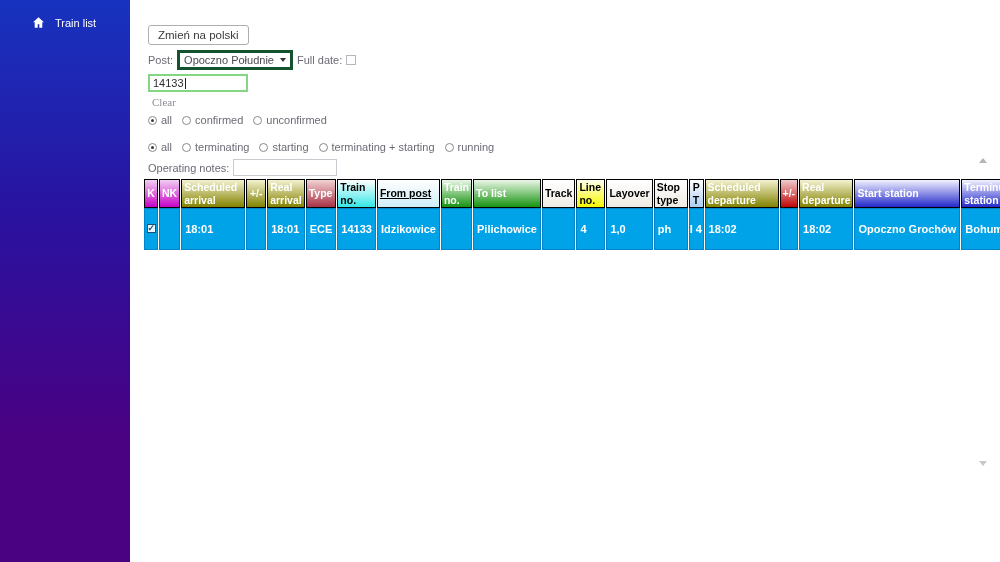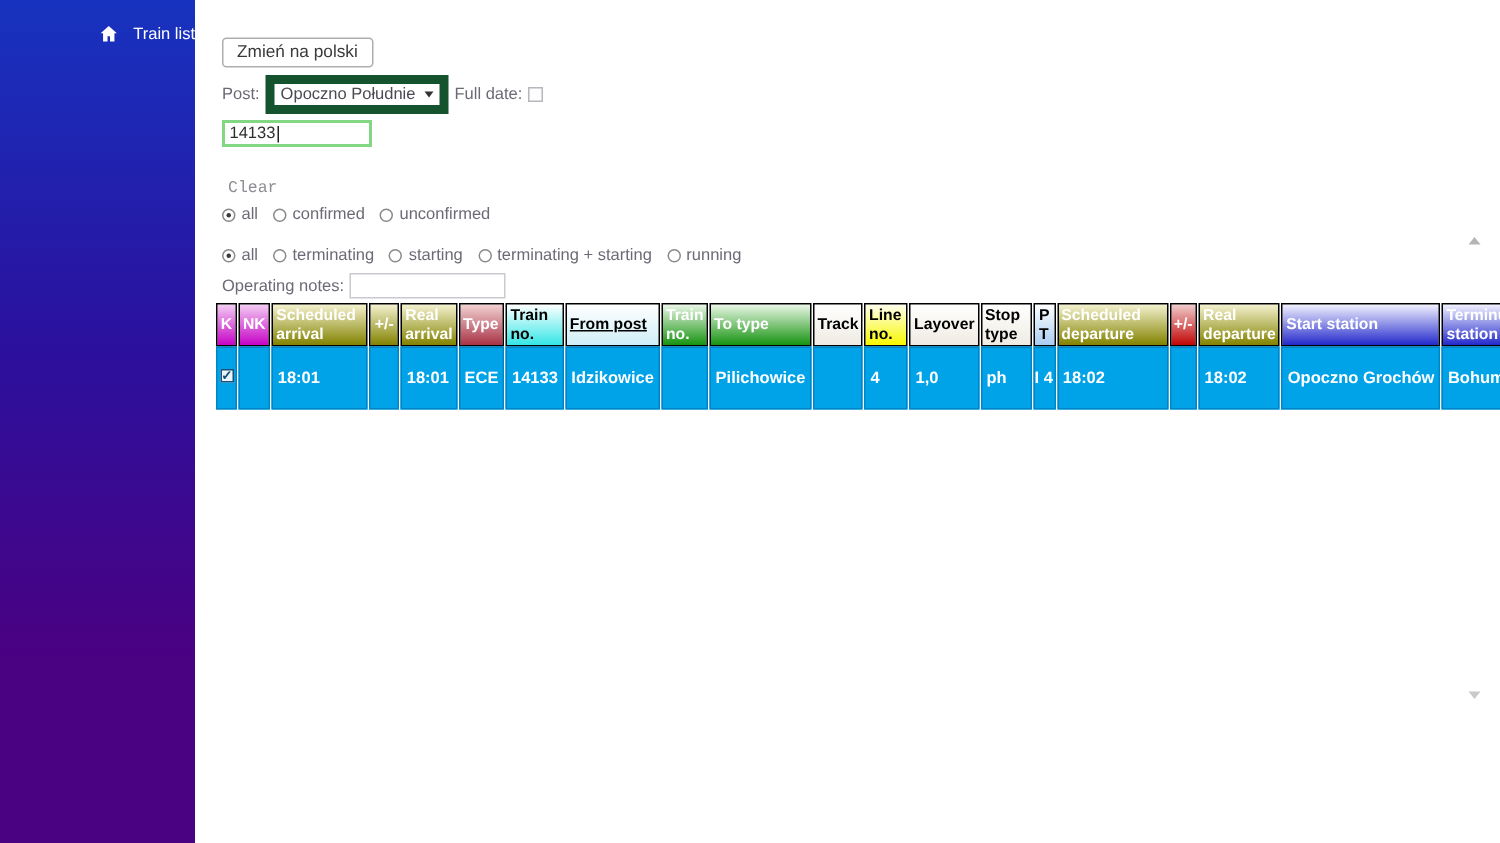--- a/index.html
+++ b/index.html
@@ -5,43 +5,43 @@
   * { margin:0; padding:0; box-sizing:border-box; }
   html,body { width:1000px; height:562px; overflow:hidden; background:#fff;
               font-family:"Liberation Sans", sans-serif; }
 
   
   .sidebar { position:absolute; left:0; top:0; width:130px; height:562px;
              background:linear-gradient(180deg,#1733bf 0%,#2a119e 40%,#4a0182 78%,#4a0182 100%); }
   .sidebar-clock { height:31px; background:#0b0b44; color:#fff; font-size:12px; font-weight:bold;
                    display:flex; align-items:center; justify-content:center; }
   .side-item { display:flex; align-items:center; gap:10px; padding:8px 0 8px 32px;
-               color:#fff; font-size:11px; cursor:pointer;justify-content:flex-end; }
+               color:#fff; font-size:11px; cursor:pointer; }
   .side-item:first-of-type { margin-top:8px; }
   .side-icon { width:13px; height:13px; display:inline-flex; }
   .side-icon svg { width:13px; height:13px; fill:#fff; }
 
   
   .main { position:absolute; left:130px; top:16px; width:990px; height:562px; padding:9px 0 0 18px; }
   .lang-btn { font-family:inherit; font-size:11.5px; color:#3a3a3a; background:#fff;
               border:1px solid #aeaeae; border-radius:3px; padding:3px 9px; cursor:pointer; }
   .lbl { color:#6b6b76; font-size:11px; }
   .row { display:flex; align-items:center; gap:4px; }
   .post-row { margin-top:5px; }
-  .select { position:relative; border:6px solid #14532d; background:#fff; color:#4a4a52;
+  .select { position:relative; border:3px solid #14532d; background:#fff; color:#4a4a52;
             font-size:11px; padding:1px 16px 1px 4px; cursor:pointer; }
   .select::after { content:""; position:absolute; right:4px; top:5px; border-left:3px solid transparent;
                    border-right:3px solid transparent; border-top:4px solid #333; }
   .cbox { width:10px; height:10px; border:1px solid #b6b6bd; background:#fdfdfd; display:inline-block; }
   .train-num-label { margin-top:7px; }
   .train-input { margin-top:4px; width:100px; height:18px; border:2px solid #83d683; background:#fff;
                  font-size:11px; color:#2e2e2e; display:flex; align-items:center; padding:0 3px; }
   .caret { width:1px; height:11px; background:#222; margin-left:1px; }
-  .clear-btn { margin-top:22px; margin-left:4px; background:none; border:none; color:#8d8d95;
-               font-size:11px; font-family:Liberation Mono, monospace; cursor:pointer; }
+  .clear-btn { margin-top:4px; margin-left:4px; background:none; border:none; color:#8d8d95;
+               font-size:11px; font-family:Liberation Serif, serif; cursor:pointer; }
   .radio-row { display:flex; align-items:center; gap:4px; margin-top:4px; }
   .radio-row.second { margin-top:15px; }
   .radio { width:9px; height:9px; border:1px solid #8a8a8a; border-radius:50%; background:#fff;
            display:inline-block; position:relative; margin-right:1px; }
   .radio.checked::after { content:""; position:absolute; left:2px; top:2px; width:3px; height:3px;
                           border-radius:50%; background:#3c3c3c; }
   .radio-opt { display:flex; align-items:center; gap:3px; margin-right:6px; cursor:pointer; }
   .notes-row { margin-top:6px; }
   .notes-input { width:104px; height:17px; border:1px solid #c9c9cf; font-size:11px; padding:0 3px;
                  font-family:inherit; }
@@ -162,21 +162,21 @@
       <tr>
         <th class="magenta nw ctr" style="width:14px">K</th>
         <th class="magenta nw ctr" style="width:18px">NK</th>
         <th class="olive" style="width:64px">Scheduled arrival</th>
         <th class="olive nw ctr" style="width:20px">+/-</th>
         <th class="olive" style="width:31px">Real arrival</th>
         <th class="crimson nw" style="width:21px">Type</th>
         <th class="cyanth" style="width:30px">Train no.</th>
         <th class="pale nw" style="width:45px">From post</th>
         <th class="green" style="width:30px">Train no.</th>
-        <th class="green nw" style="width:45px">To type</th>
+        <th class="green nw" style="width:45px">To list</th>
         <th class="plain nw" style="width:23px">Track</th>
         <th class="yellow" style="width:29px">Line no.</th>
         <th class="plain nw" style="width:33px">Layover</th>
         <th class="plain" style="width:34px">Stop type</th>
         <th class="ptcol" style="width:13px">P T</th>
         <th class="olive" style="width:74px">Scheduled departure</th>
         <th class="redth nw ctr" style="width:14px">+/-</th>
         <th class="olive" style="width:52px">Real departure</th>
         <th class="blueth nw" style="width:97px">Start station</th>
         <th class="blueth" style="width:51px">Terminus station</th>

